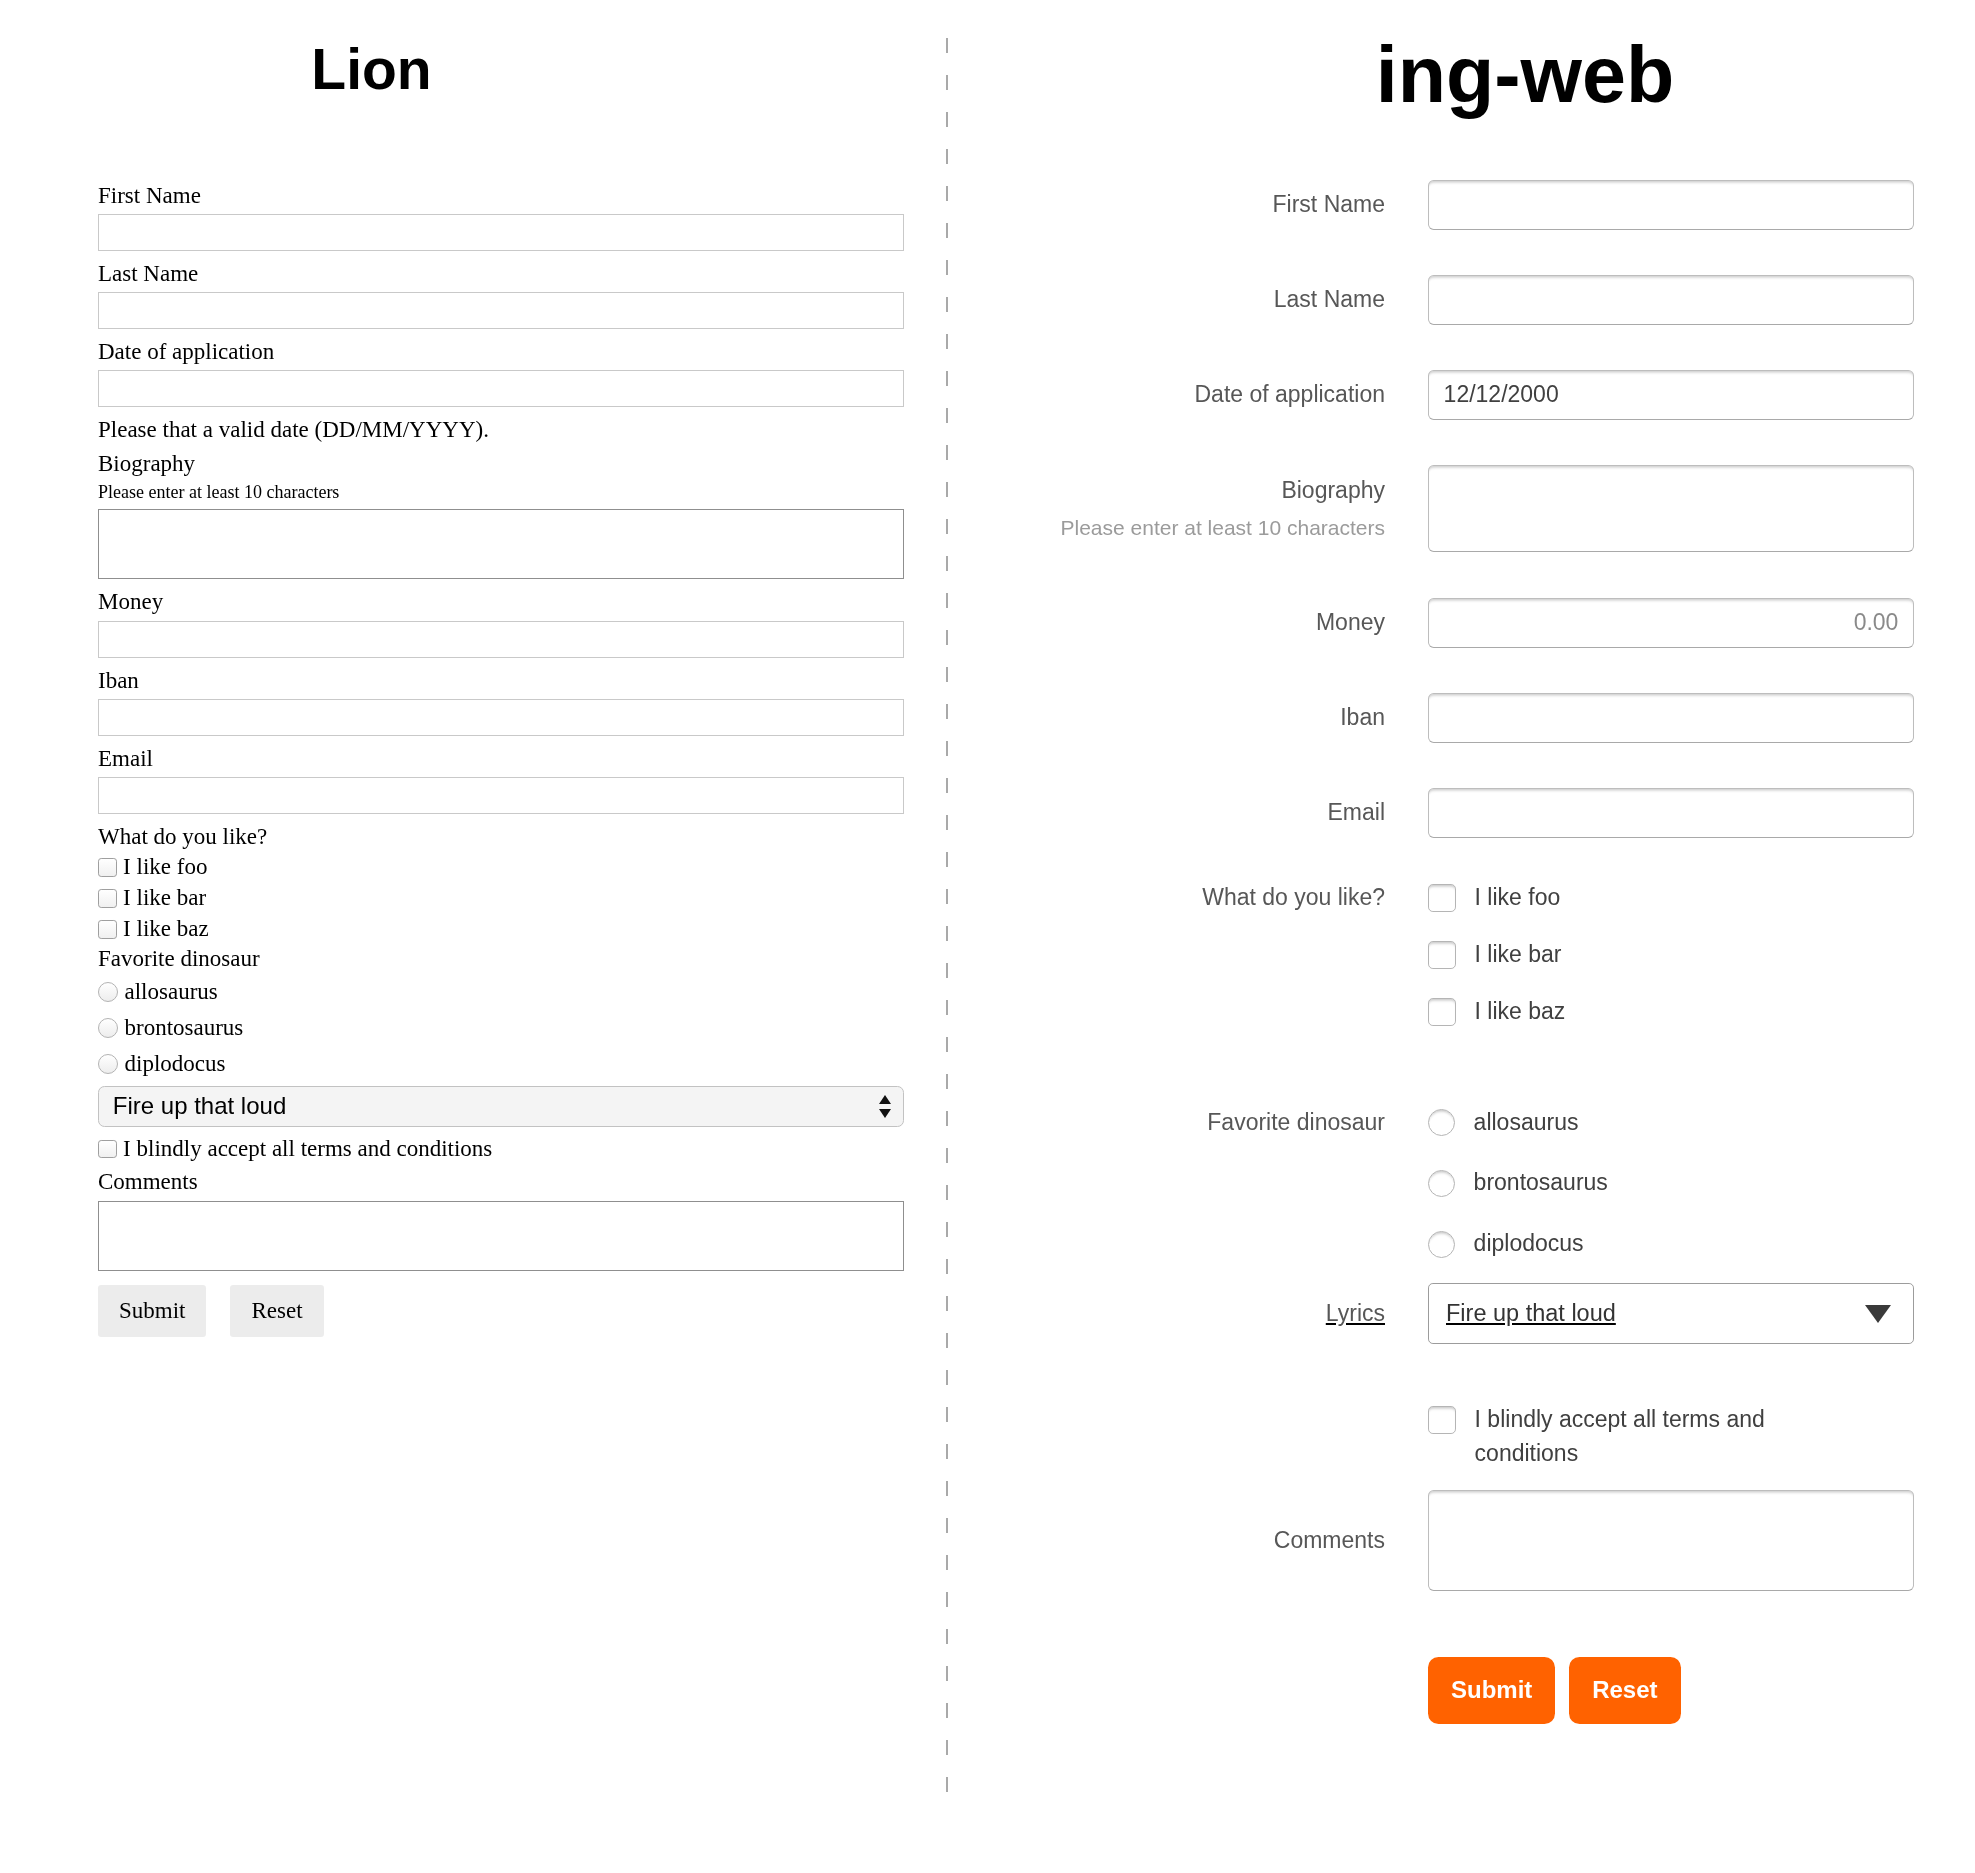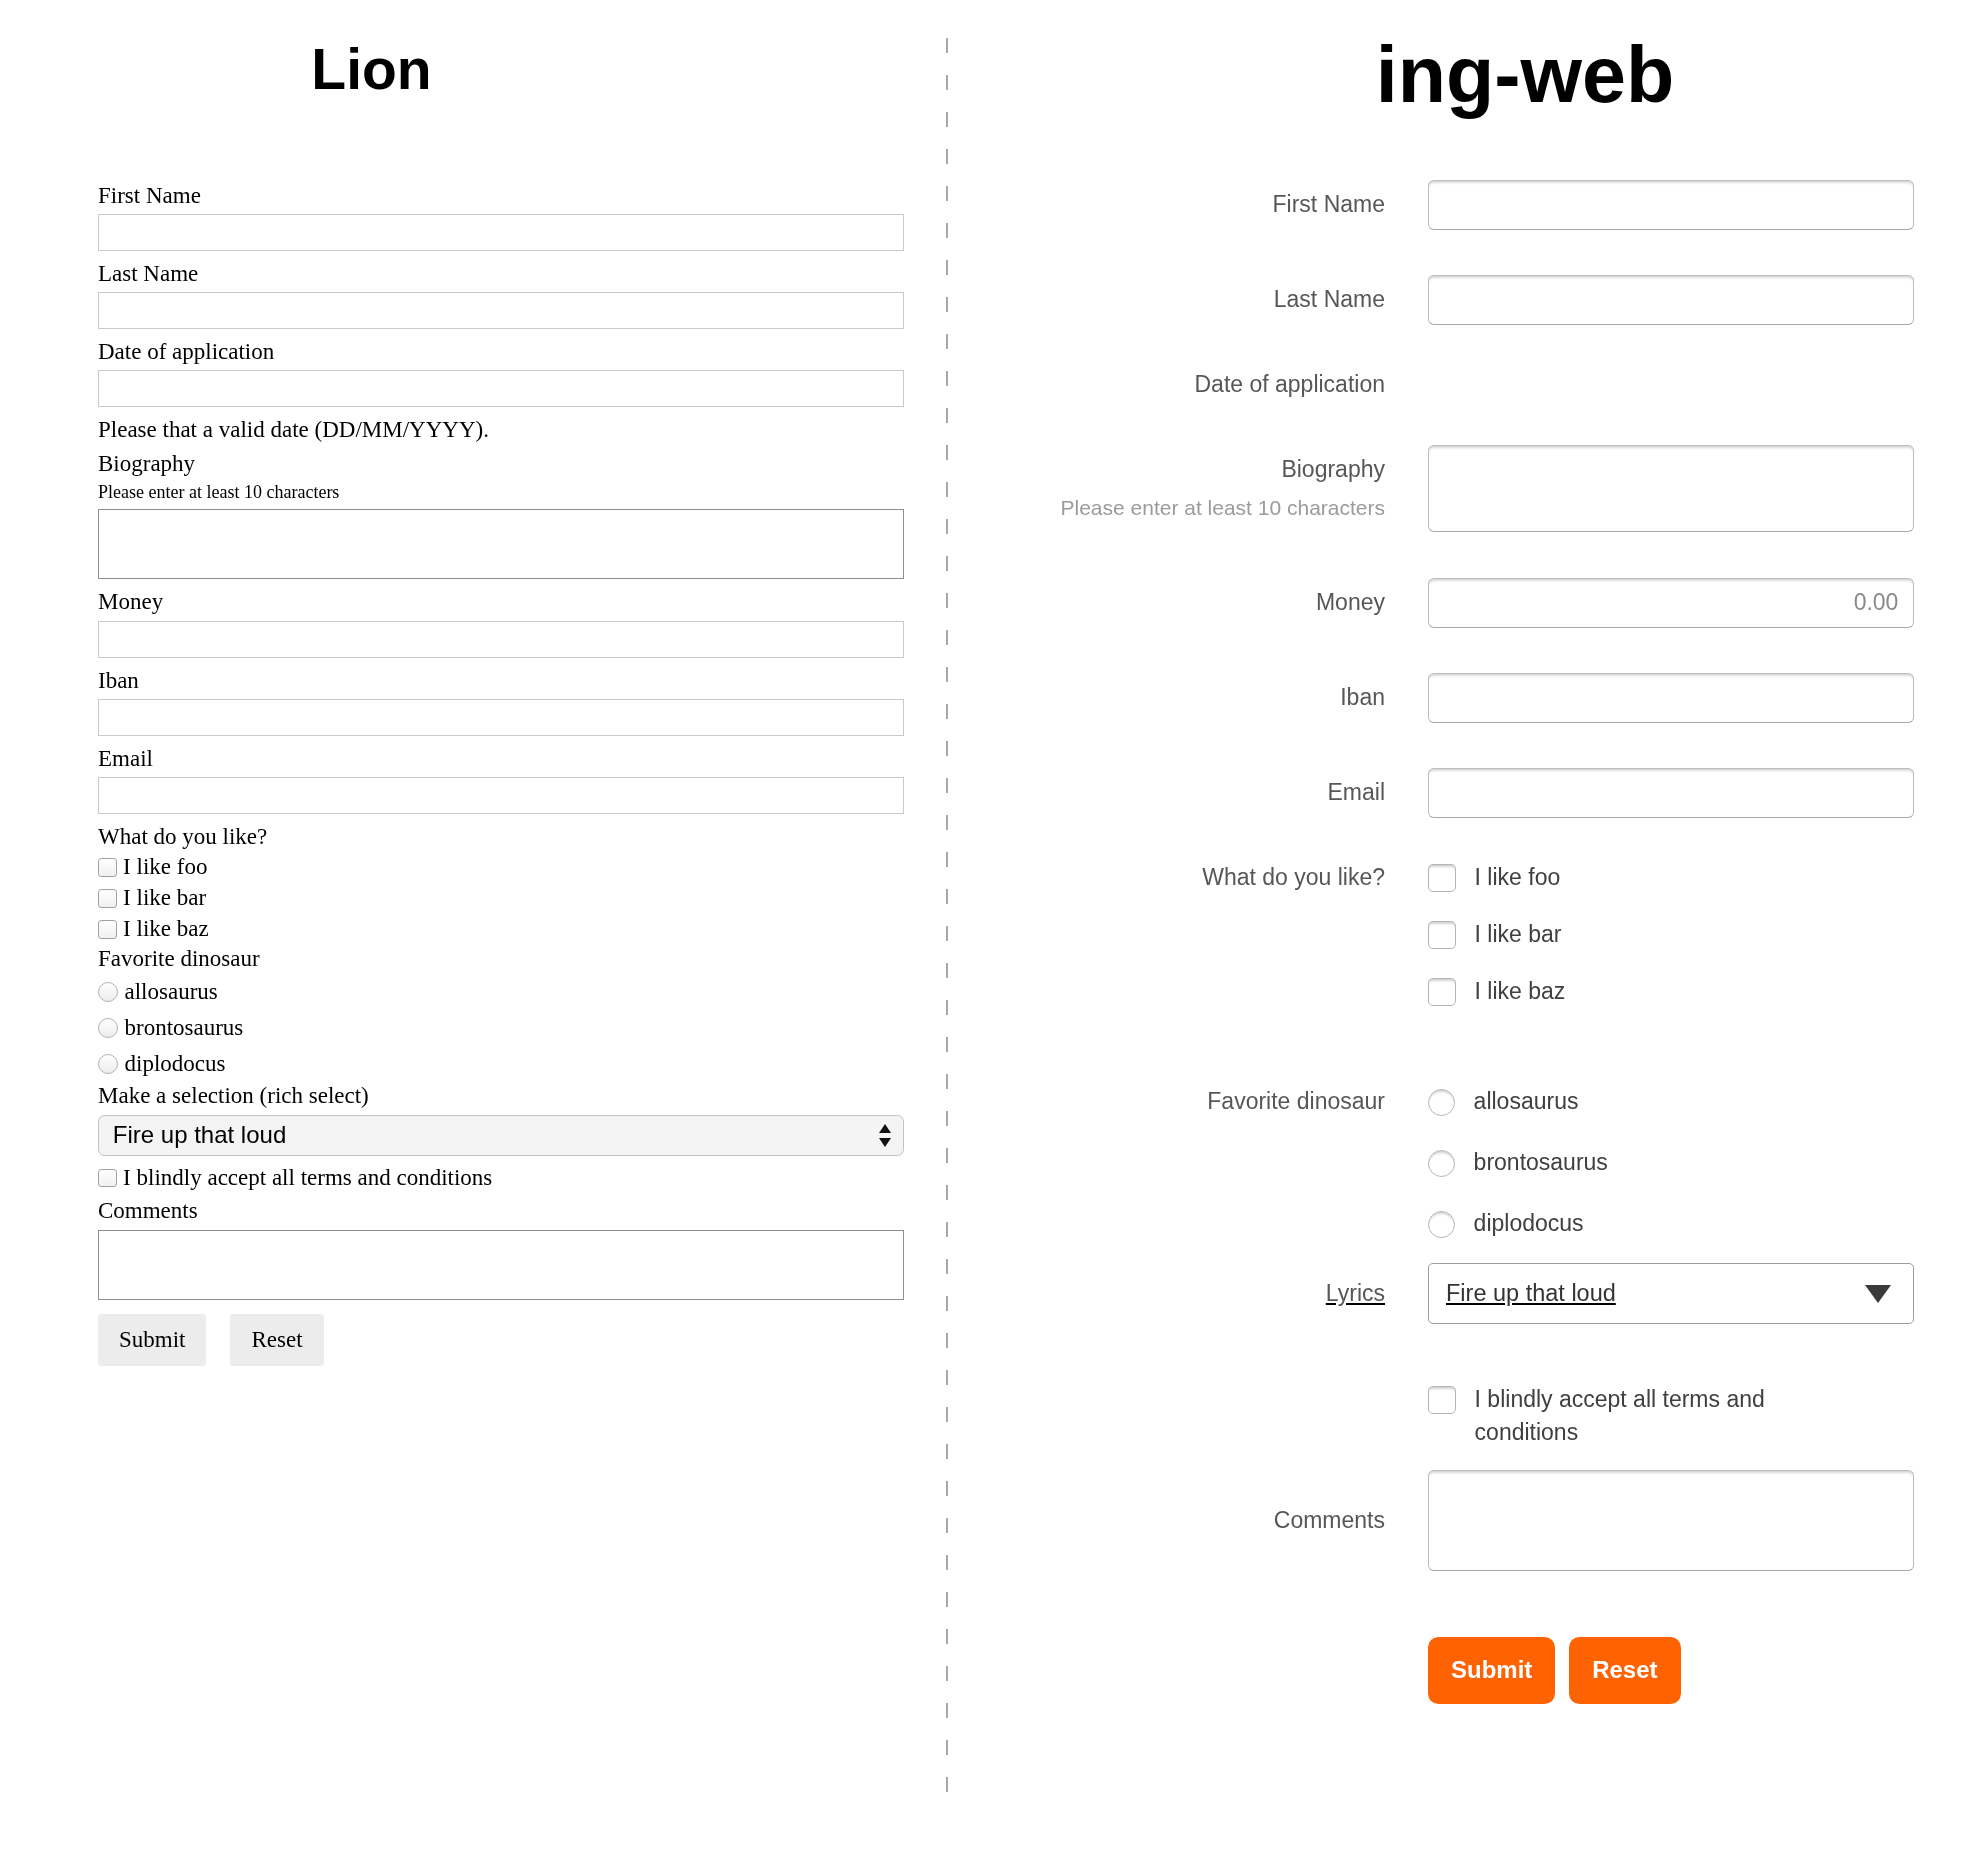--- a/index.html
+++ b/index.html
@@ -204,21 +204,20 @@
     </label>
     <label class="l-radio-row">
       <span class="l-radio-btn"></span>
       <span>brontosaurus</span>
     </label>
     <label class="l-radio-row">
       <span class="l-radio-btn"></span>
       <span>diplodocus</span>
     </label>
 
-    <div class="l-label">Make a selection (rich select)</div>
     <div class="l-select">
       <span>Fire up that loud</span>
       <span class="l-arrows">
         <span class="tri-up"></span>
           <span class="tri-down"></span>
       </span>
     </div>
 
     <label class="l-check l-terms">
       <span class="l-box"></span>
@@ -247,20 +246,21 @@
       <div class="r-field"><input class="r-input" style=""></div>
     </div>
 
     <div class="r-row">
       <div class="r-label-cell">Last Name</div>
       <div class="r-field"><input class="r-input" style=""></div>
     </div>
 
     <div class="r-row">
       <div class="r-label-cell">Date of application</div>
+      <div class="r-field"><input class="r-input" value="12/12/2000" style=""></div>
     </div>
 
     <div class="r-row">
       <div class="r-label-cell">
         <div>Biography</div>
         <div class="r-help">Please enter at least 10 characters</div>
       </div>
       <div class="r-field"><textarea class="r-textarea" style=""></textarea></div>
     </div>
 

